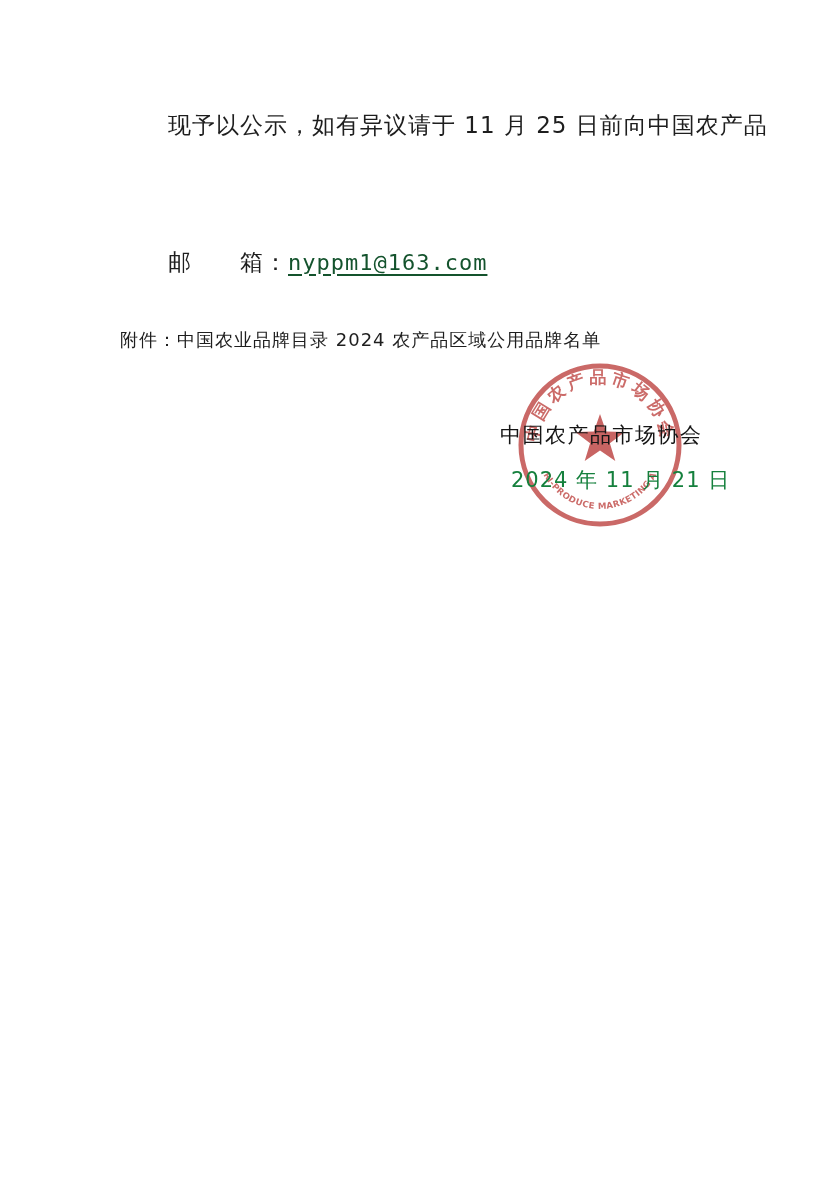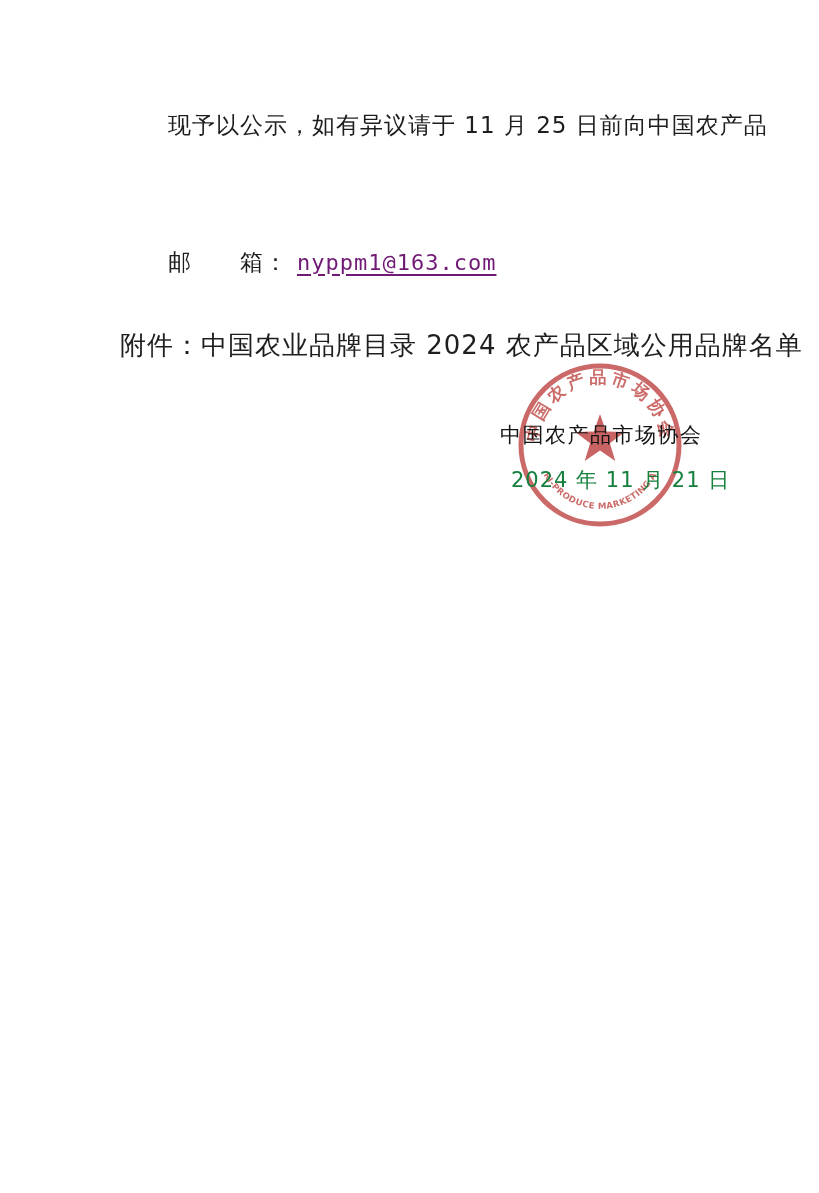--- a/index.html
+++ b/index.html
@@ -20,32 +20,32 @@
     white-space: nowrap;
     color: #1e1e1e;
   }
   .para-line1 { left: 168px; top: 110px; }
   .para-line2 { left: 124px; top: 156px; }
   .phone-line { left: 168px; top: 202px; }
   .email-line { left: 168px; top: 247px; }
   .email-link {
     text-decoration: underline;
     text-underline-offset: 4px;
-    color: #701a75;
-    margin-left: 9px;
+    color: #14532d;
+    margin-left: 0;
     font-family: "DejaVu Sans Mono", "Liberation Mono", monospace;
     font-size: 22px;
     letter-spacing: 1px;
   }
   .phone-num {
     font-family: "DejaVu Sans Mono", "Liberation Mono", monospace;
     font-size: 22px;
     letter-spacing: 0.5px;
   }
-  .attachment-line { left: 120px; top: 328px; font-size: 26px; }
+  .attachment-line { left: 120px; top: 328px; font-size: 18px; }
   .sig-org {
     position: absolute;
     left: 500px; top: 421px;
     font-size: 21px;
     letter-spacing: 1.5px;
     white-space: nowrap;
     color: #151515;
     z-index: 3;
   }
   .sig-date {

